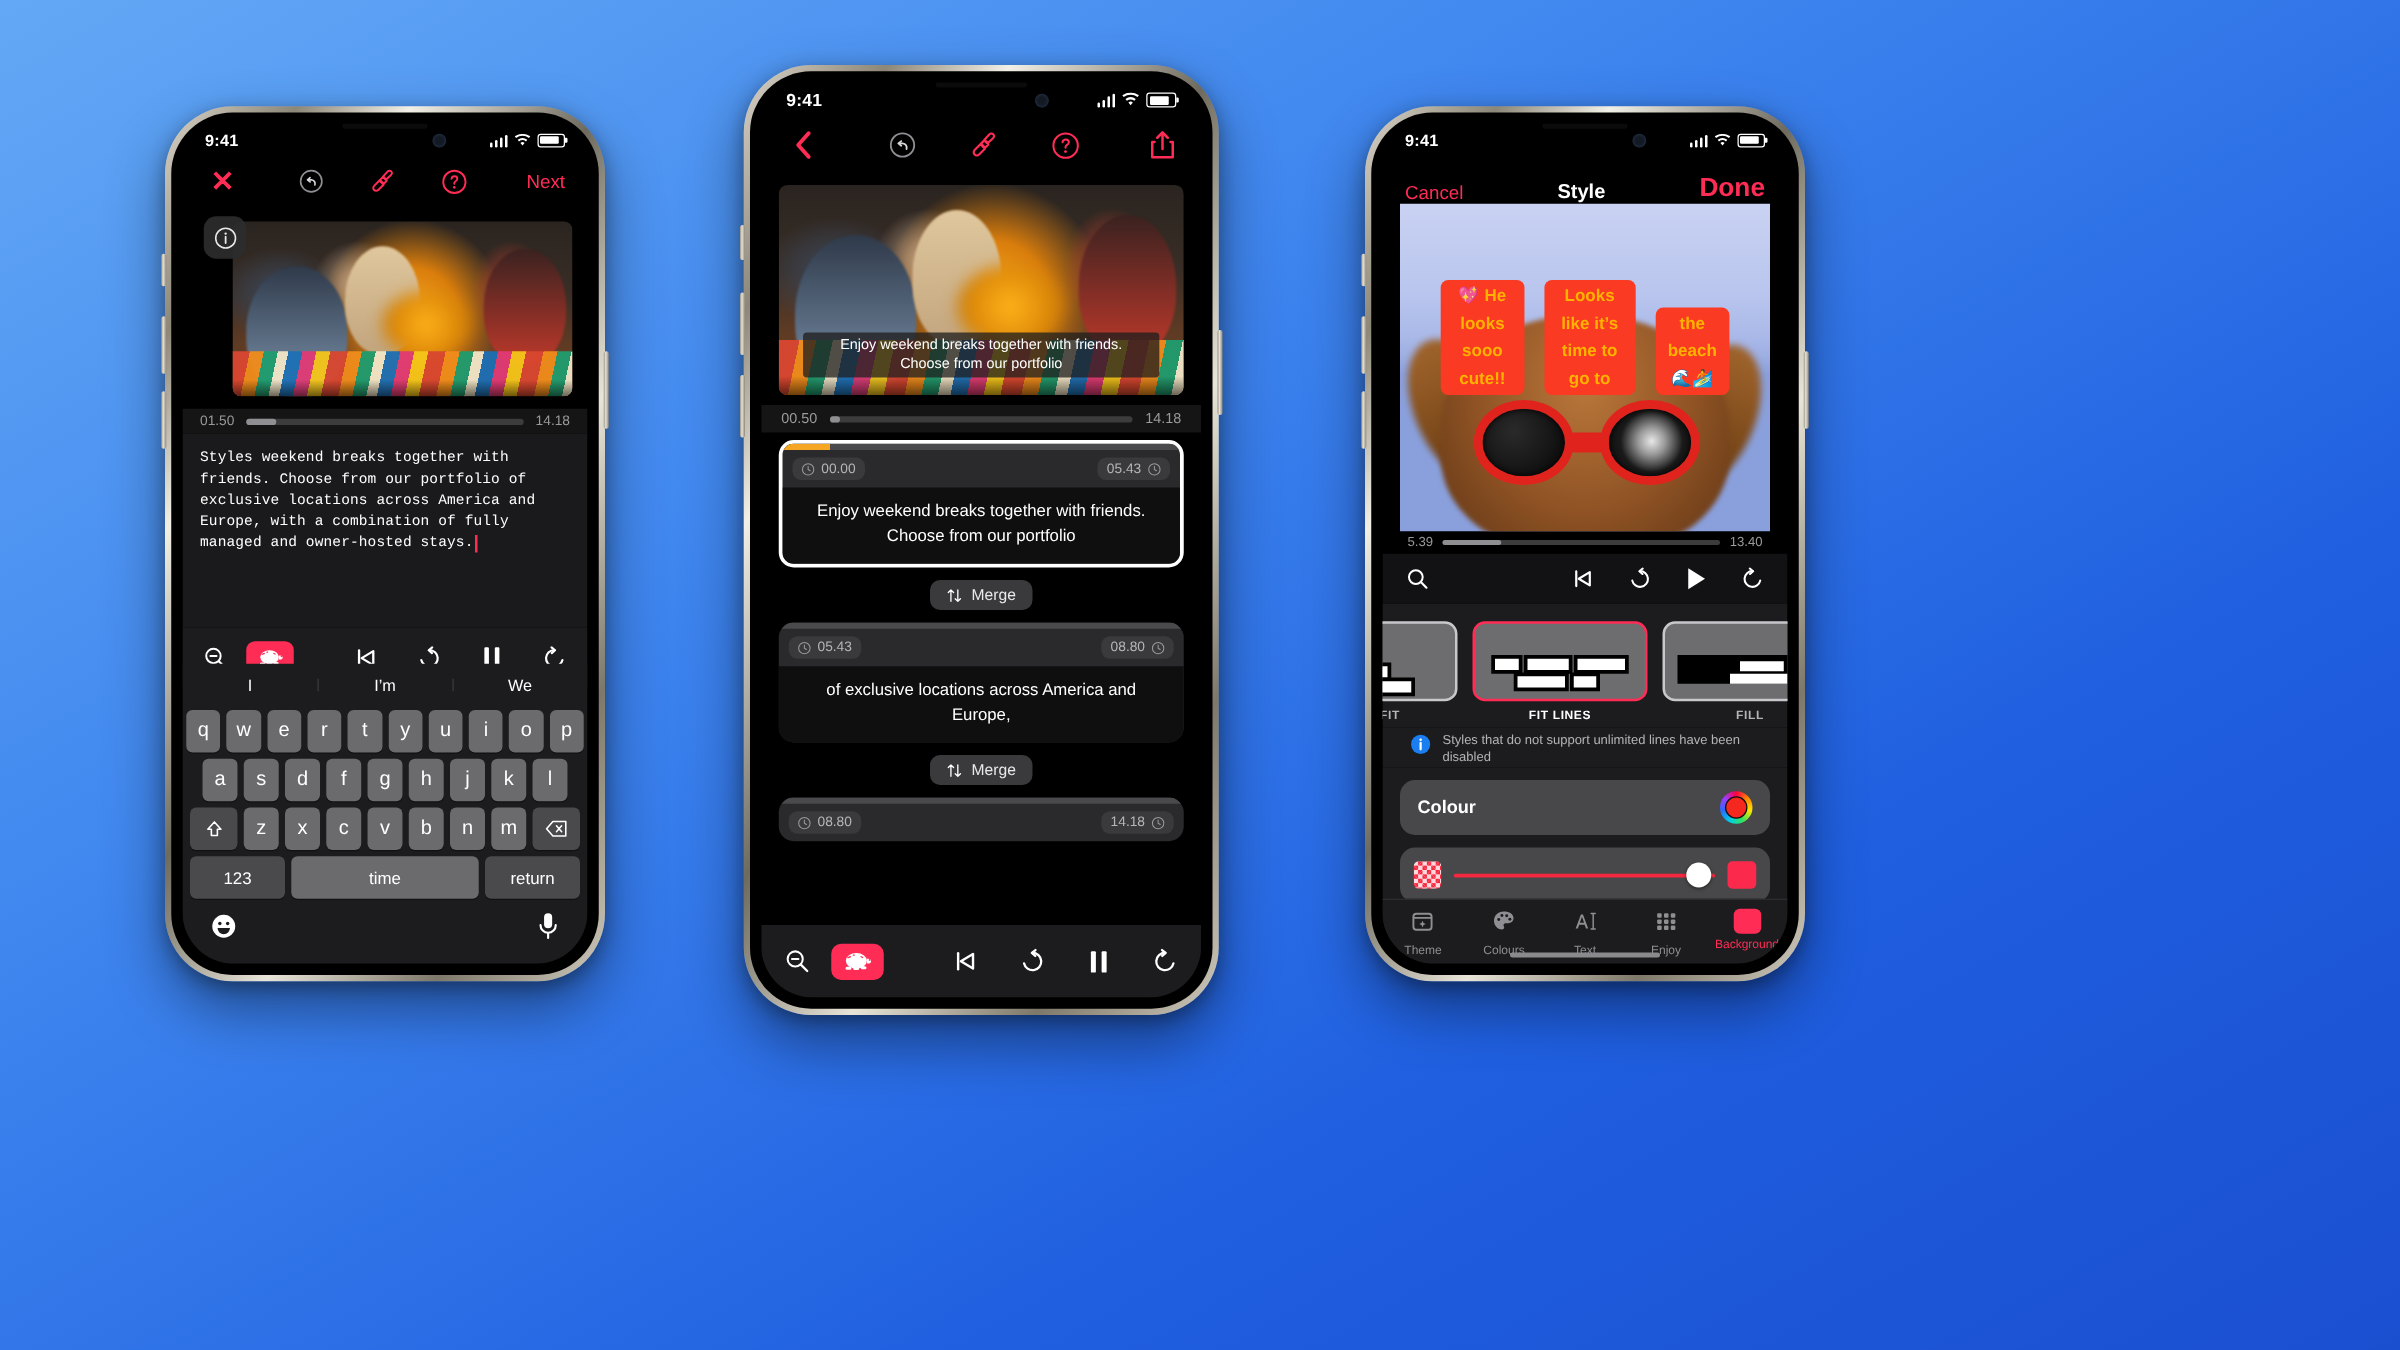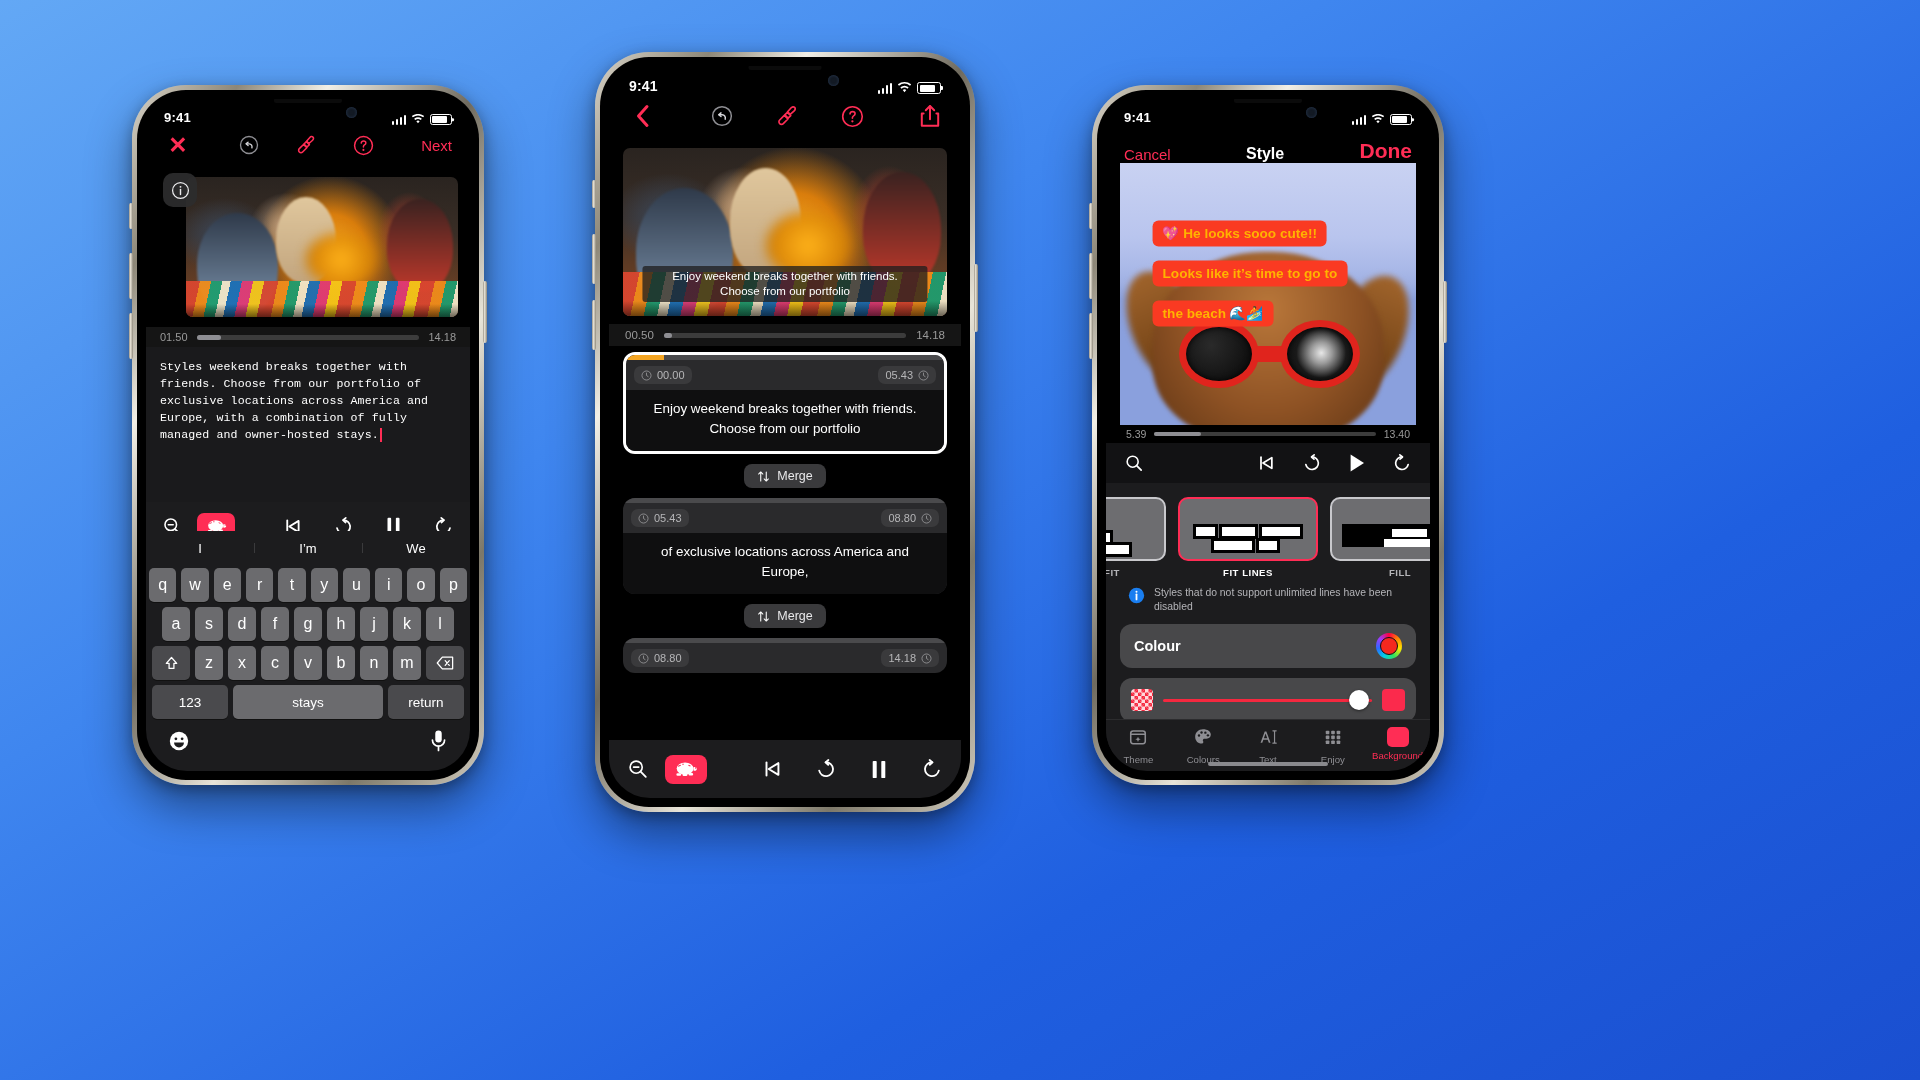--- a/index.html
+++ b/index.html
@@ -41,21 +41,21 @@
   .notch .cam { width:11px;height:11px;border-radius:50%;background:#131a24; margin-right:22px; box-shadow: inset 0 0 3px #2a3b55;}
   .notch .spk { position:absolute; left:50%; transform:translateX(-50%); top:-1px; width:48%; height:5px; background:#0b0b0b; border-radius:3px;}
   .btn-side {
     position:absolute; background:linear-gradient(90deg,#9a9488,#e6e1d5 40%,#8e887b);
     border-radius:2px;
   }
 
   
   .statusbar {
     position:absolute; top:0; left:0; right:0;
-    display:flex; align-items:flex-end; justify-content:space-between;
+    display:flex; align-items:center; justify-content:space-between;
     color:#fff; font-weight:700; z-index:30;
   }
   .statusbar .time { font-weight:700; letter-spacing:.2px;}
   .sb-right { display:flex; align-items:flex-end; gap:5px; }
   .bars { display:flex; align-items:flex-end; gap:1.5px; }
   .bars i { display:block; width:2.5px; background:#fff; border-radius:1px;}
   .batt { border:1.4px solid #fff; border-radius:2.6px; position:relative; }
   .batt::after{content:"";position:absolute;right:-3px;top:50%;transform:translateY(-50%);width:1.6px;height:40%;background:#fff;border-radius:0 1px 1px 0;}
   .batt i{display:block;background:#fff;border-radius:1px;height:100%;}
 
@@ -344,21 +344,21 @@
             <span class="key" style="width:28px;height:34px;font-size:16px;">m</span>
             <span class="key dark ic" style="width:38px;height:34px;">
               <svg width="19" height="16" viewBox="0 0 24 20">
                   <path d="M8 2.6h13v14.8H8L1.6 10z" fill="none" stroke="#fff" stroke-width="1.6" stroke-linejoin="round"></path>
                   <path d="M11.6 7l5.2 6M16.8 7l-5.2 6" stroke="#fff" stroke-width="1.6" stroke-linecap="round"></path>
                 </svg>
             </span>
           </div>
           <div class="kb-row" style="gap:5px;margin:5px 3px 0;">
             <span class="key dark" style="width:76px;height:34px;font-size:13.5px;">123</span>
-            <span class="key" style="width:150px;height:34px;font-size:13.5px;">stays</span>
+            <span class="key" style="width:150px;height:34px;font-size:13.5px;">time</span>
             <span class="key dark" style="width:76px;height:34px;font-size:13.5px;">return</span>
           </div>
           <div style="display:flex;align-items:center;justify-content:space-between;padding:10px 22px 0;">
             <span class="ic">
               <svg width="22" height="22" viewBox="0 0 24 24">
                   <circle cx="12" cy="12" r="10" fill="#fff"></circle>
                   <circle cx="8.6" cy="9.6" r="1.5" fill="#1c1c1e"></circle>
                   <circle cx="15.4" cy="9.6" r="1.5" fill="#1c1c1e"></circle>
                   <path d="M6.6 13.6h10.8a5.4 5.4 0 0 1-10.8 0z" fill="#1c1c1e"></path>
                 </svg>
@@ -654,21 +654,21 @@
         </div>
 
         <div class="dog" style="margin:0 14px;height:262px;">
           <div class="ear l"></div>
           <div class="ear r"></div>
           <div class="head"></div>
           <div class="goggle" style="left:20%;bottom:14%;width:27%;height:26%;"></div>
           <div class="goggle" style="right:19%;bottom:14%;width:27%;height:26%;background:radial-gradient(circle at 52% 48%, #e8e8e8 0%, #9a9a9a 24%, #1a1a1a 56%, #0c0c0c 100%);"></div>
           <div class="goggle-bridge" style="left:46%;bottom:24%;width:9%;height:6%;"></div>
           <div style="position:absolute;left:50%;top:32%;transform:translate(-50%,-25%);width:78%;text-align:center;">
-            <div style="display:flex;flex-direction:column;align-items:flex-start;gap:16px;">
+            <div style="display:flex;flex-direction:row;align-items:flex-end;gap:16px;">
               <span style="background:#fa3a22;color:#ffb300;font-weight:700;font-size:13.6px;line-height:22px;padding:2px 10px;border-radius:6px;">💖 He looks sooo cute!!</span>
               <span style="background:#fa3a22;color:#ffb300;font-weight:700;font-size:13.6px;line-height:22px;padding:2px 10px;border-radius:6px;margin-top:-2px;">Looks like it’s time to go to</span>
               <span style="background:#fa3a22;color:#ffb300;font-weight:700;font-size:13.6px;line-height:22px;padding:2px 10px;border-radius:6px;margin-top:-2px;">the beach 🌊🏄</span>
             </div>
           </div>
         </div>
 
         <div class="timeline" style="height:18px;margin:0 14px;padding:0 6px;gap:8px;font-size:10.5px;background:rgba(0,0,0,.55);">
           <span>5.39</span>
           <span class="tl-track" style="height:4px;">

